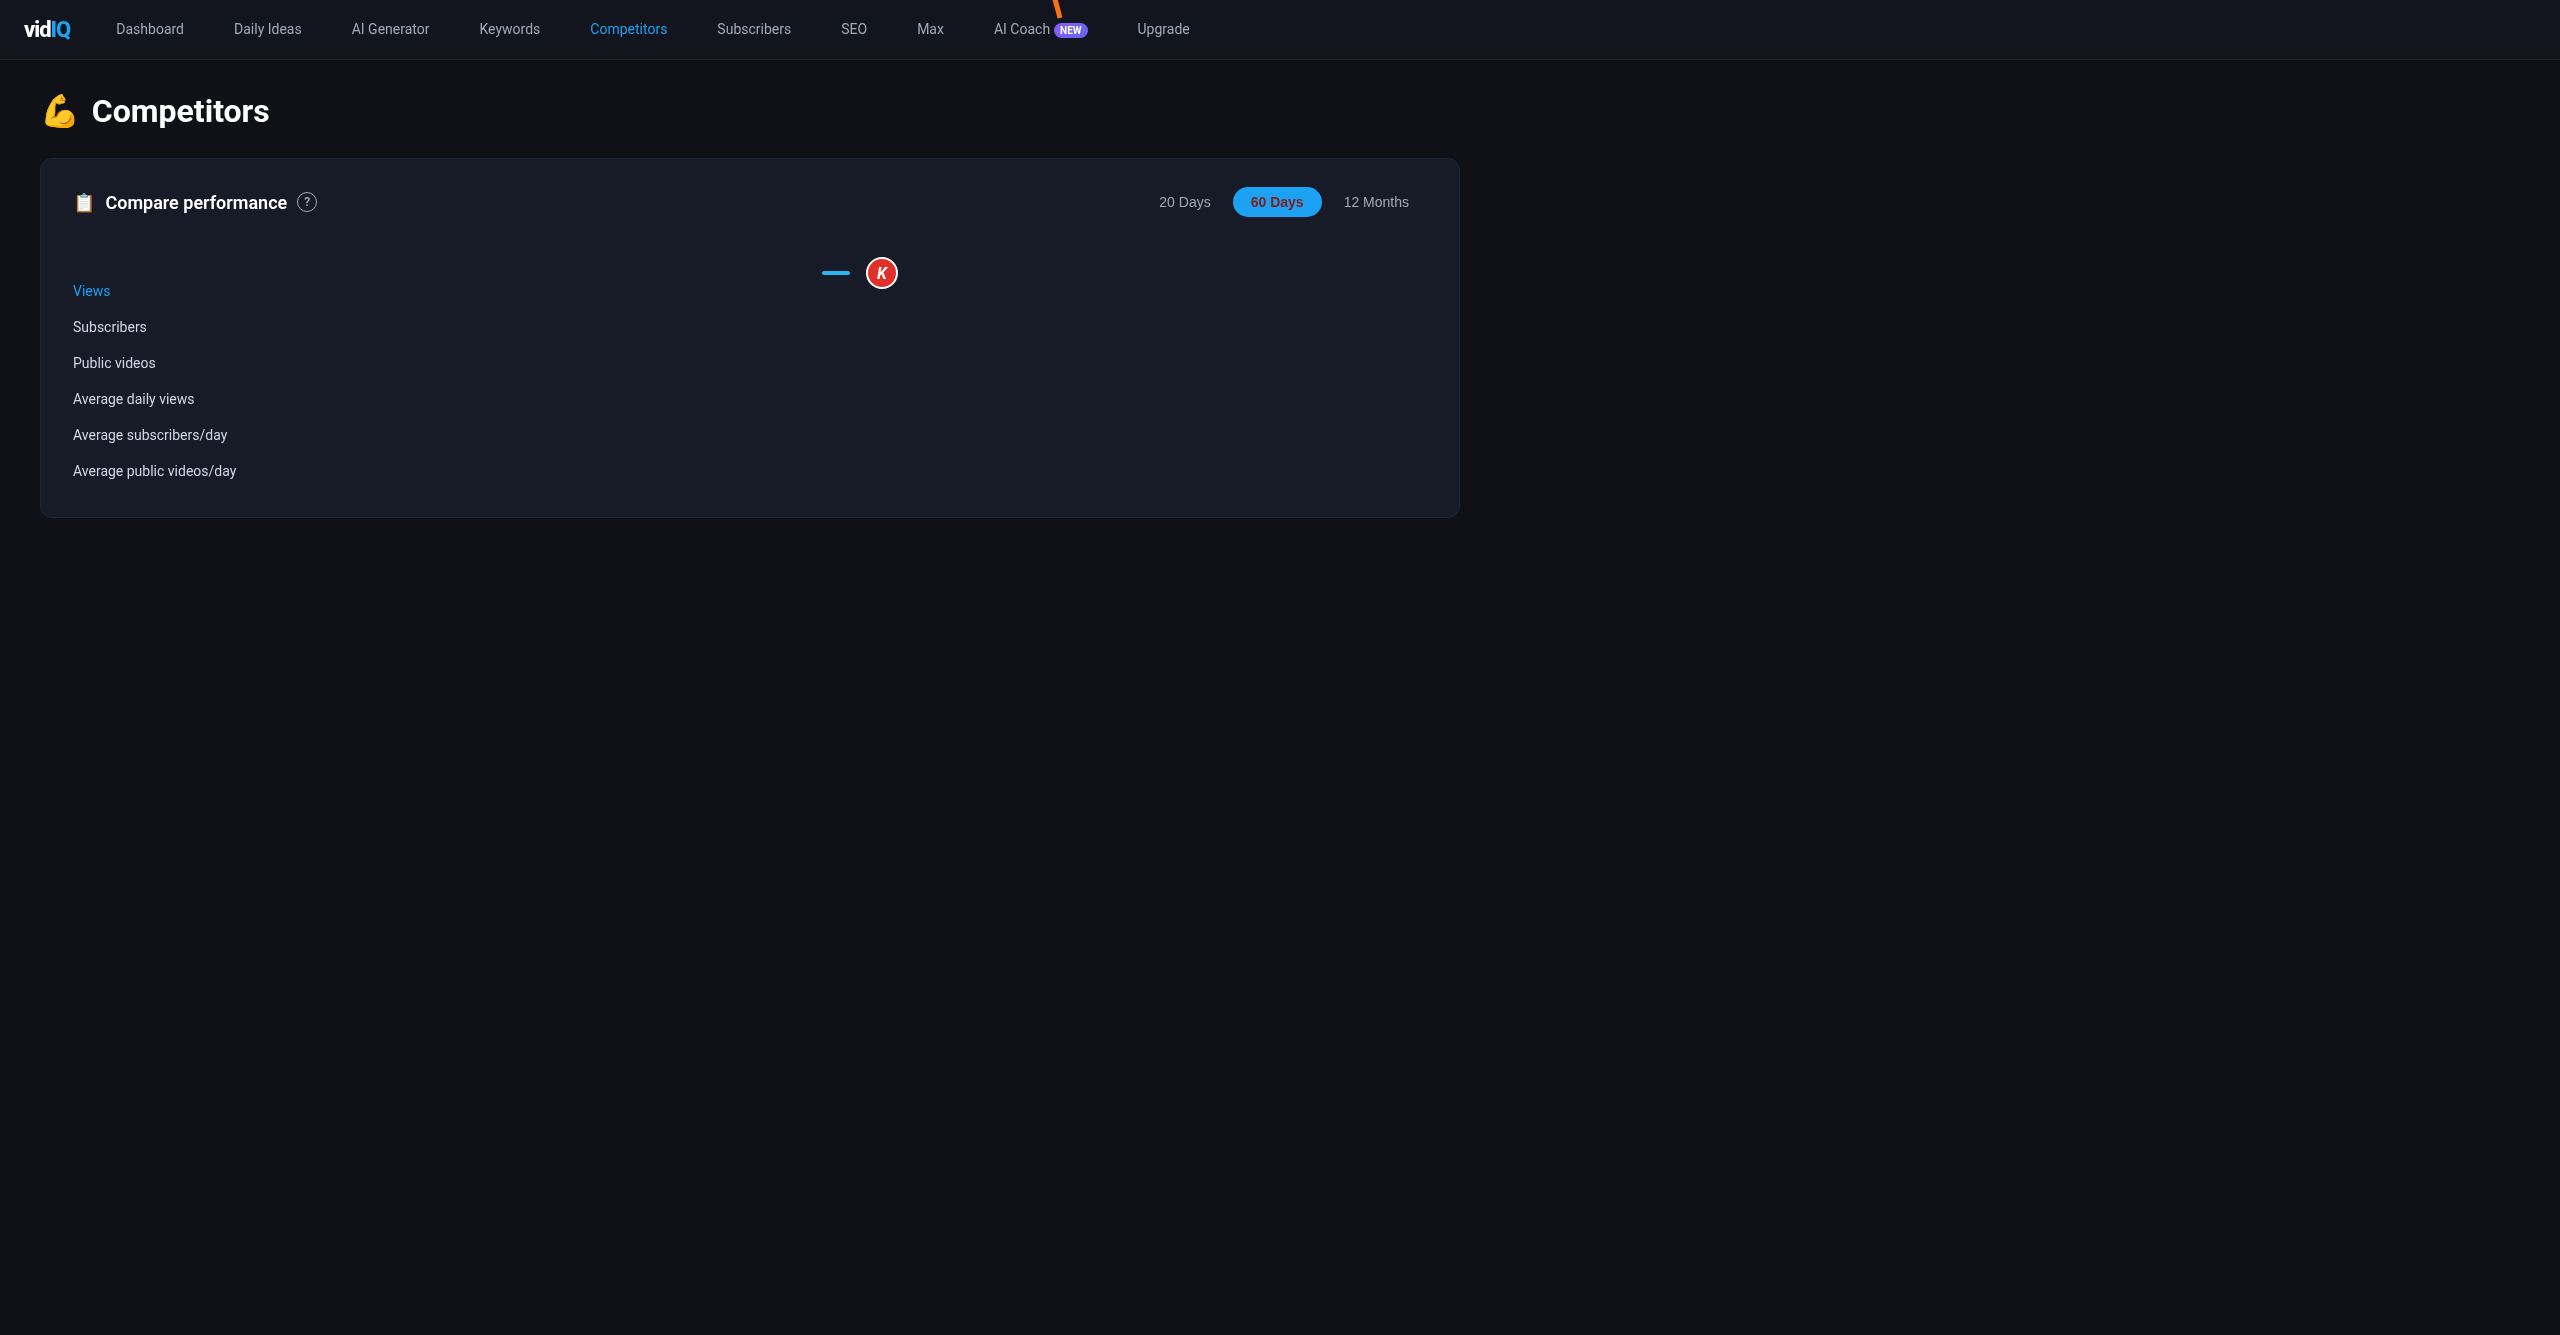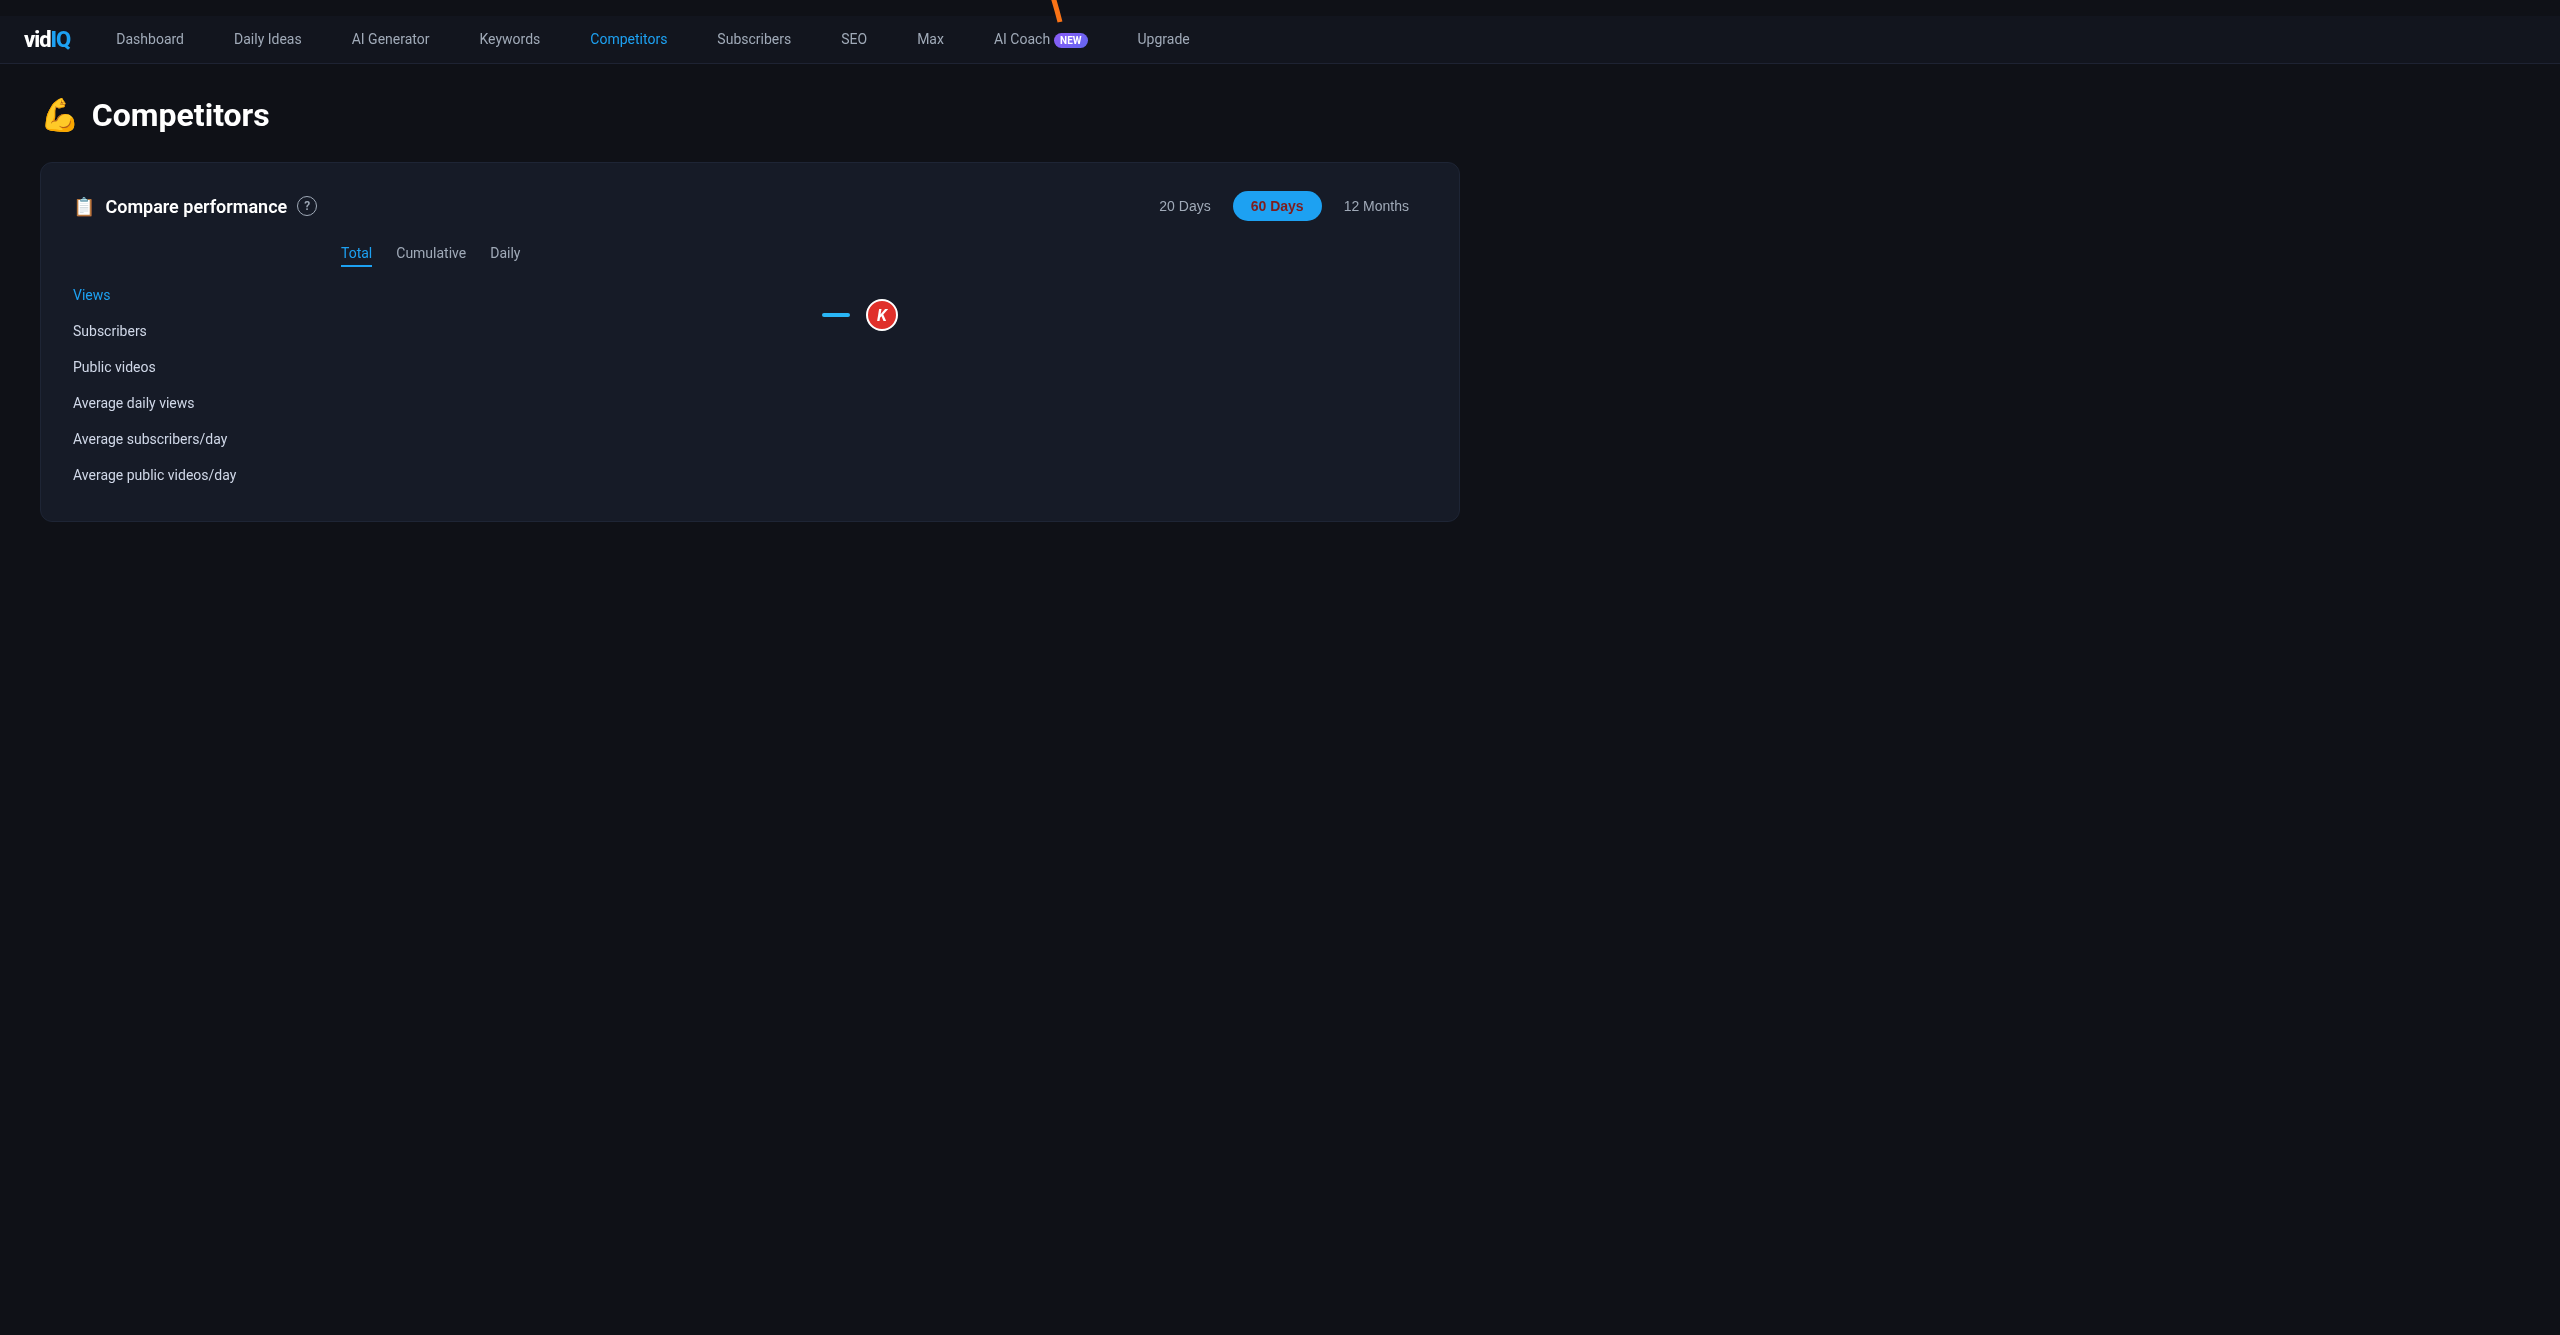--- a/index.html
+++ b/index.html
@@ -10,26 +10,25 @@
       font-family: -apple-system, BlinkMacSystemFont, 'Segoe UI', Roboto, sans-serif;
       min-height: 100vh;
       overflow-x: hidden;
     }
 
     
     .navbar {
       display: flex;
       align-items: center;
       background-color: #12151e;
-      height: 48px;
+      height: 60px;
       padding: 0 24px;
       border-bottom: 1px solid #1e2333;
       position: relative;
       z-index: 10;
-      margin-top: 16px;
     }
 
     .navbar-logo {
       display: flex;
       align-items: center;
       margin-right: 32px;
     }
 
     .logo-text {
       font-size: 22px;
@@ -309,26 +308,20 @@
       <div class="metric-row active">Views</div>
           <div class="metric-row">Subscribers</div>
           <div class="metric-row">Public videos</div>
           <div class="metric-row">Average daily views</div>
           <div class="metric-row">Average subscribers/day</div>
           <div class="metric-row">Average public videos/day</div>
         </div>
 
       <div class="chart-area">
 
-        <div class="chart-type-btns" id="chart-type-container">
-
-        <div class="chart-type-btn active">Total</div>
-            <div class="chart-type-btn">Cumulative</div>
-            <div class="chart-type-btn">Daily</div>
-          </div>
 
 
         <div class="chart-legend">
           <div class="legend-item">
             <div class="legend-line" style="background:#29b6f6;"></div>
           </div>
           <div class="legend-item">
             <div class="legend-avatar">K</div>
           </div>
         </div>

